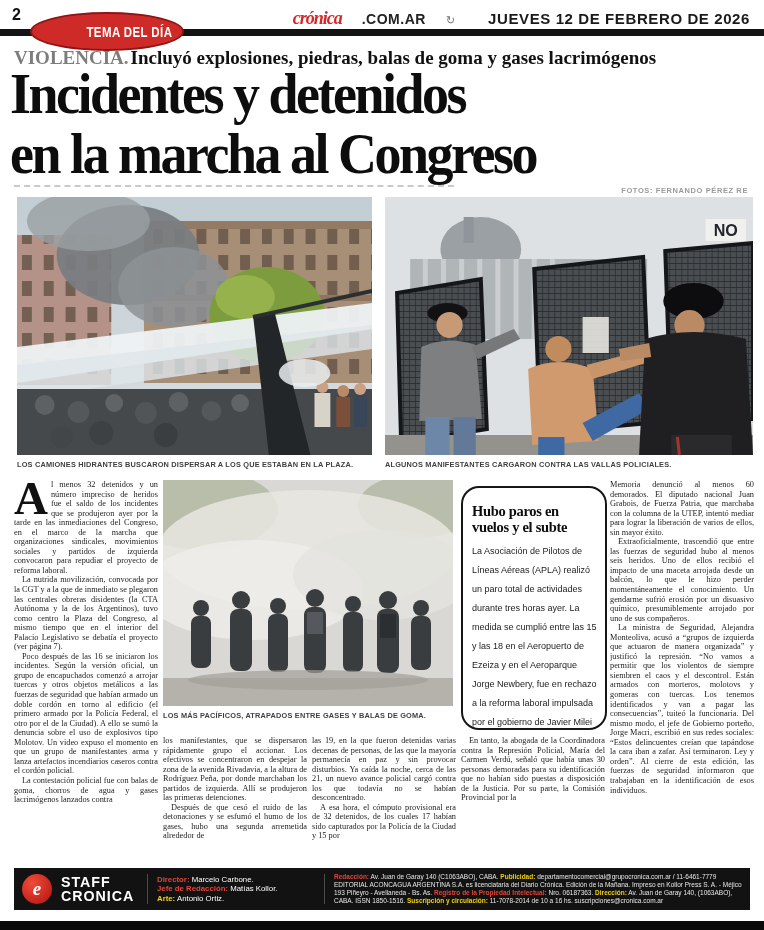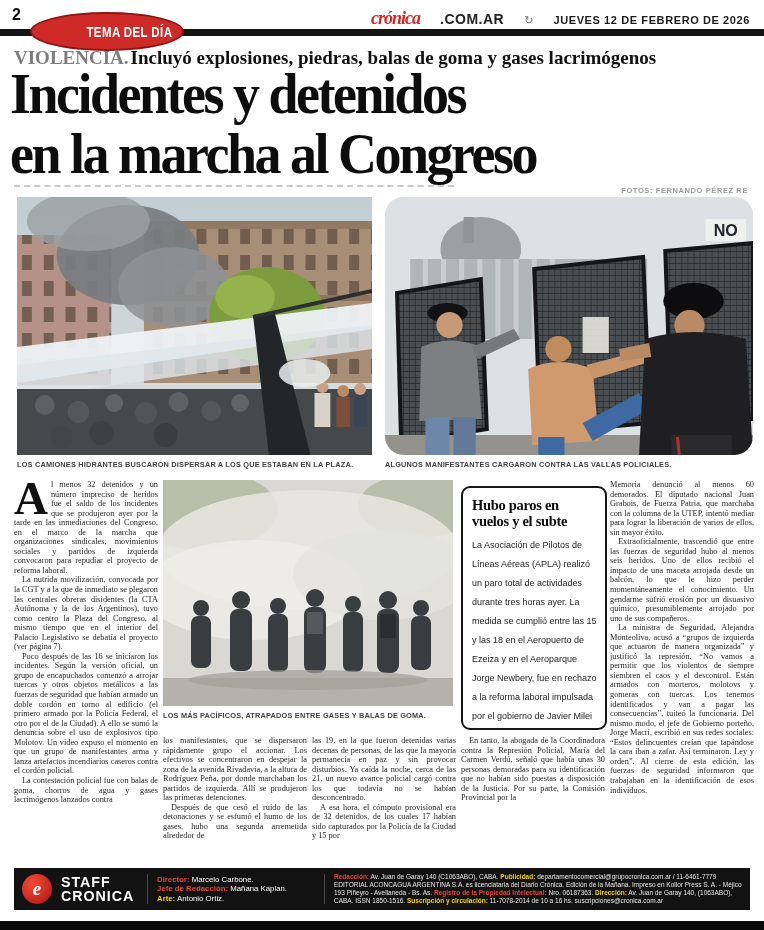--- a/index.html
+++ b/index.html
@@ -9,21 +9,21 @@
   .pagenum{position:absolute;left:12px;top:6px;font-size:16px;font-weight:bold;color:#111;}
   .headrule{position:absolute;left:0;top:29px;width:764px;height:7px;background:#141414;}
   .badge{position:absolute;left:30px;top:12px;width:150px;height:35px;background:#ce2a28;
          border:2px solid #8f1414;border-radius:50% / 50%;display:flex;align-items:center;justify-content:flex-end;z-index:3;}
   .badge span{color:#fff;font-weight:bold;font-size:14px;letter-spacing:.5px;transform:scaleX(.82);white-space:nowrap;}
   .masthead{position:absolute;right:14px;top:8px;display:flex;align-items:baseline;gap:20px;}
   .brand{font-family:"Liberation Serif","DejaVu Serif",serif;font-style:italic;font-weight:bold;
          font-size:18px;color:#d42728;letter-spacing:-1px;}
   .brandsuf{font-size:14px;font-weight:bold;color:#222;letter-spacing:.5px;}
   .recy{font-size:11px;color:#777;}
-  .dateline{font-size:11px;font-weight:bold;color:#1a1a1a;letter-spacing:.6px;}
+  .dateline{font-size:15px;font-weight:bold;color:#1a1a1a;letter-spacing:.6px;margin-left:13px;}
   
   .kicker{position:absolute;left:14px;top:47px;font-family:"Liberation Serif","DejaVu Serif",serif;
           font-size:19px;font-weight:bold;color:#111;white-space:nowrap;}
   .kicker .vio{color:#7d7d7d;margin-right:2px;}
   .headline{position:absolute;left:10px;top:64px;width:752px;
             font-family:"Liberation Serif","DejaVu Serif",serif;font-weight:bold;
             font-size:54px;line-height:57px;letter-spacing:-2.5px;color:#0d0d0d;
             transform:scaleY(1.06);transform-origin:top left;}
   .dashrule{position:absolute;left:14px;top:185px;width:440px;border-top:2px dashed #c9c9c9;}
   .credit{position:absolute;right:16px;top:186px;font-size:7.5px;font-weight:bold;color:#9a9a9a;letter-spacing:.6px;}
@@ -35,21 +35,21 @@
   .col{position:absolute;top:480px;width:144px;height:378px;overflow:hidden;
        font-family:"Liberation Serif","DejaVu Serif",serif;font-size:8.3px;line-height:9.55px;
        text-align:justify;color:#1c1c1c;}
   .col p{margin:0;text-indent:8px;}
   .col p.flush{text-indent:0;}
   .dropcap{float:left;font-weight:bold;font-size:47px;line-height:37px;padding-right:3px;color:#111;
            font-family:"Liberation Serif","DejaVu Serif",serif;}
   .colshort{top:736px;height:122px;}
   
   .sidebox{position:absolute;left:461px;top:486px;width:146px;height:244px;border:2px solid #161616;
-           border-radius:9px;box-sizing:border-box;padding:10px 8px 6px 9px;overflow:hidden;background:#fff;}
+           border-radius:18px;box-sizing:border-box;padding:16px 8px 6px 9px;overflow:hidden;background:#fff;}
   .sidebox h2{margin:0 0 7px 0;font-family:"Liberation Serif","DejaVu Serif",serif;font-weight:bold;
               font-size:14.5px;line-height:15.5px;color:#0d0d0d;letter-spacing:-.3px;}
   .sidebox p{margin:0;font-size:9px;line-height:19px;color:#222;}
   
   .footer{position:absolute;left:14px;top:868px;width:736px;height:42px;background:#121212;
           display:flex;align-items:center;gap:9px;padding:0 8px;box-sizing:border-box;}
   .flogo{width:30px;height:30px;border-radius:50%;background:radial-gradient(circle at 35% 30%,#ef4b38,#b21310);
          display:flex;align-items:center;justify-content:center;flex:0 0 auto;}
   .flogo span{color:#fff;font-family:"Liberation Serif","DejaVu Serif",serif;font-style:italic;font-weight:bold;font-size:19px;}
   .fname{color:#fff;font-weight:bold;font-size:15px;line-height:14px;letter-spacing:1px;transform:scaleX(.95);transform-origin:left;}
@@ -128,21 +128,21 @@
       <rect x="300" y="196" width="16" height="34" fill="#d8d3c8"></rect>
       <rect x="322" y="200" width="14" height="30" fill="#7b4f3a"></rect>
       <rect x="340" y="198" width="13" height="32" fill="#384658"></rect>
       <circle cx="308" cy="190" r="6" fill="#caa184"></circle>
         <circle cx="329" cy="194" r="6" fill="#b98a63"></circle>
       <circle cx="346" cy="192" r="6" fill="#caa184"></circle>
       <ellipse cx="290" cy="176" rx="26" ry="14" fill="#e9edef" opacity="0.85"></ellipse>
     </svg>
   </div>
 
-  <div class="photo" style="left:385px;top:197px;width:368px;height:258px;border-radius:19px;">
+  <div class="photo" style="left:385px;top:197px;width:368px;height:258px;">
     <svg viewBox="0 0 365 258" preserveAspectRatio="none">
       <defs>
         <pattern id="mesh" width="6" height="6" patternUnits="userSpaceOnUse">
           <rect width="6" height="6" fill="#4a4e51"></rect>
           <path d="M0 0H6M0 0V6" stroke="#23262a" stroke-width="1.3"></path>
         </pattern>
       </defs>
       <rect width="365" height="258" fill="#dee1e3"></rect>
       <ellipse cx="95" cy="52" rx="40" ry="32" fill="#9aa0a4"></ellipse>
       <rect x="78" y="20" width="10" height="26" fill="#8f959a"></rect>
@@ -257,21 +257,21 @@
     <div class="flogo">
         <span>e</span>
       </div>
     <div>
       <div class="fname">STAFF</div>
       <div class="fname">CRONICA</div>
     </div>
     <div class="fdiv"></div>
     <div class="credits">
       <div><span class="lbl-red">Director:</span><span> Marcelo Carbone.</span></div>
-      <div><span class="lbl-red">Jefe de Redacción:</span><span> Mañana Kaplan.</span></div>
+      <div><span class="lbl-red">Jefe de Redacción:</span><span> Matías Kollor.</span></div>
       <div><span class="lbl-yel">Arte:</span><span> Antonio Ortiz.</span></div>
     </div>
     <div class="fdiv"></div>
     <div class="legal">
       <span class="lbl-red">Redacción:</span><span> Av. Juan de Garay 140 (C1063ABO), CABA. </span><span class="lbl-yel">Publicidad:</span><span> departamentocomercial@grupocronica.com.ar / 11-6461-7779 </span><span>EDITORIAL ACONCAGUA ARGENTINA S.A. es licenciataria del Diario Crónica. Edición de la Mañana. Impreso en Kollor Press S. A. - Méjico 193 Piñeyro - Avellaneda - Bs. As. </span><span class="lbl-red">Registro de la Propiedad Intelectual:</span><span> Nro. 06187363. </span><span class="lbl-yel">Dirección:</span><span> Av. Juan de Garay 140, (1063ABO), CABA. ISSN 1850-1516. </span><span class="lbl-yel">Suscripción y circulación:</span><span> 11-7078-2014 de 10 a 16 hs. suscripciones@cronica.com.ar</span>
     </div>
   </div>
 
   <div class="botstrip"></div>
 </div>

